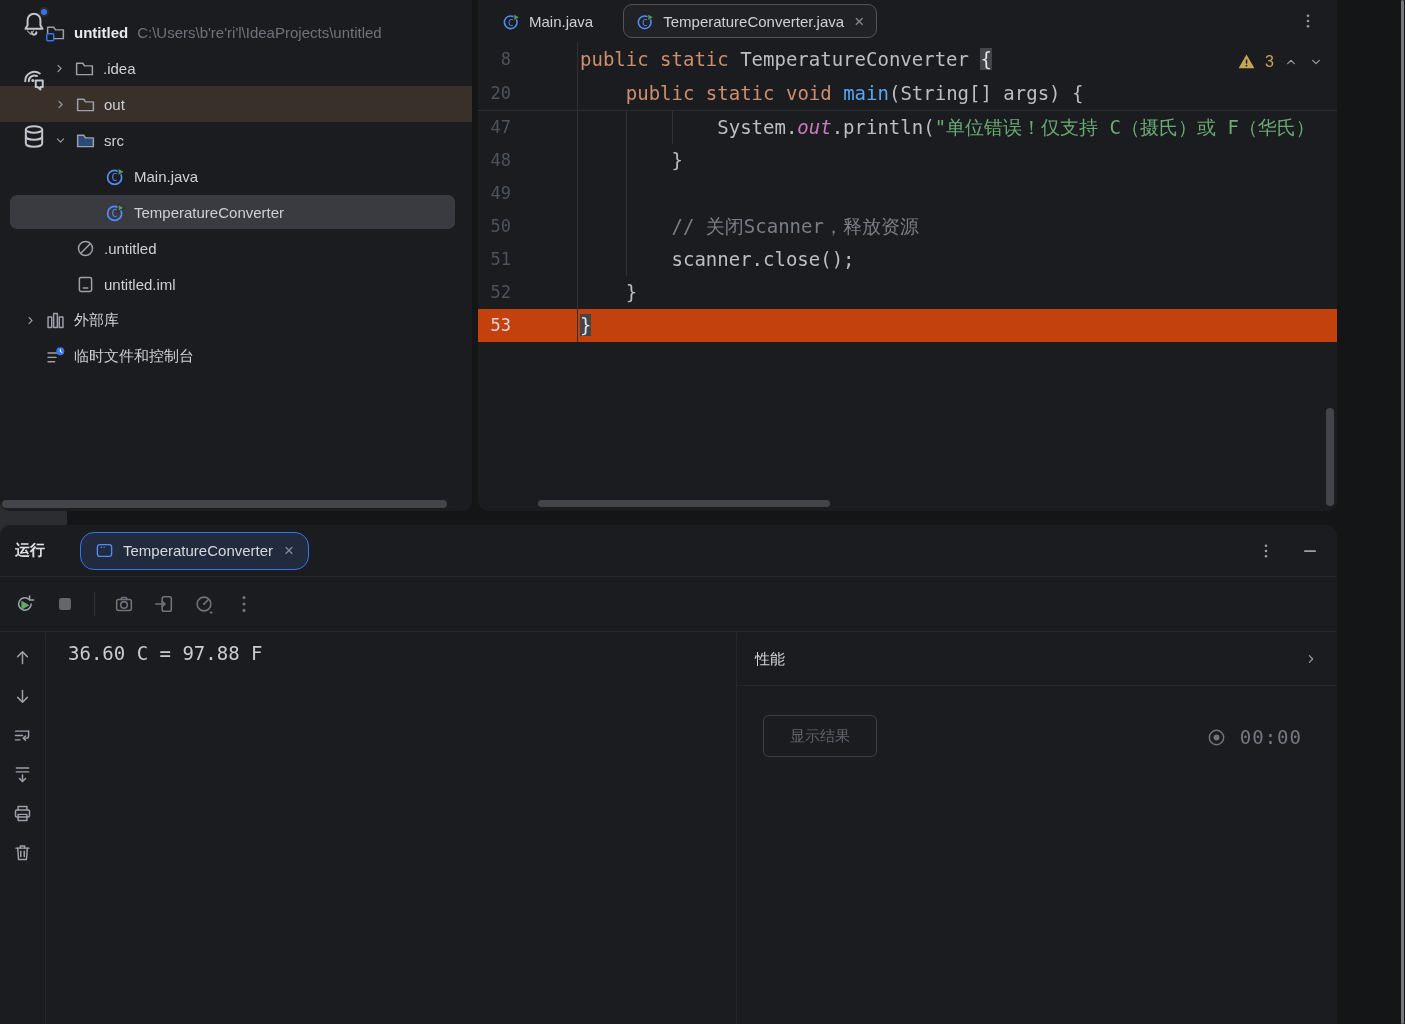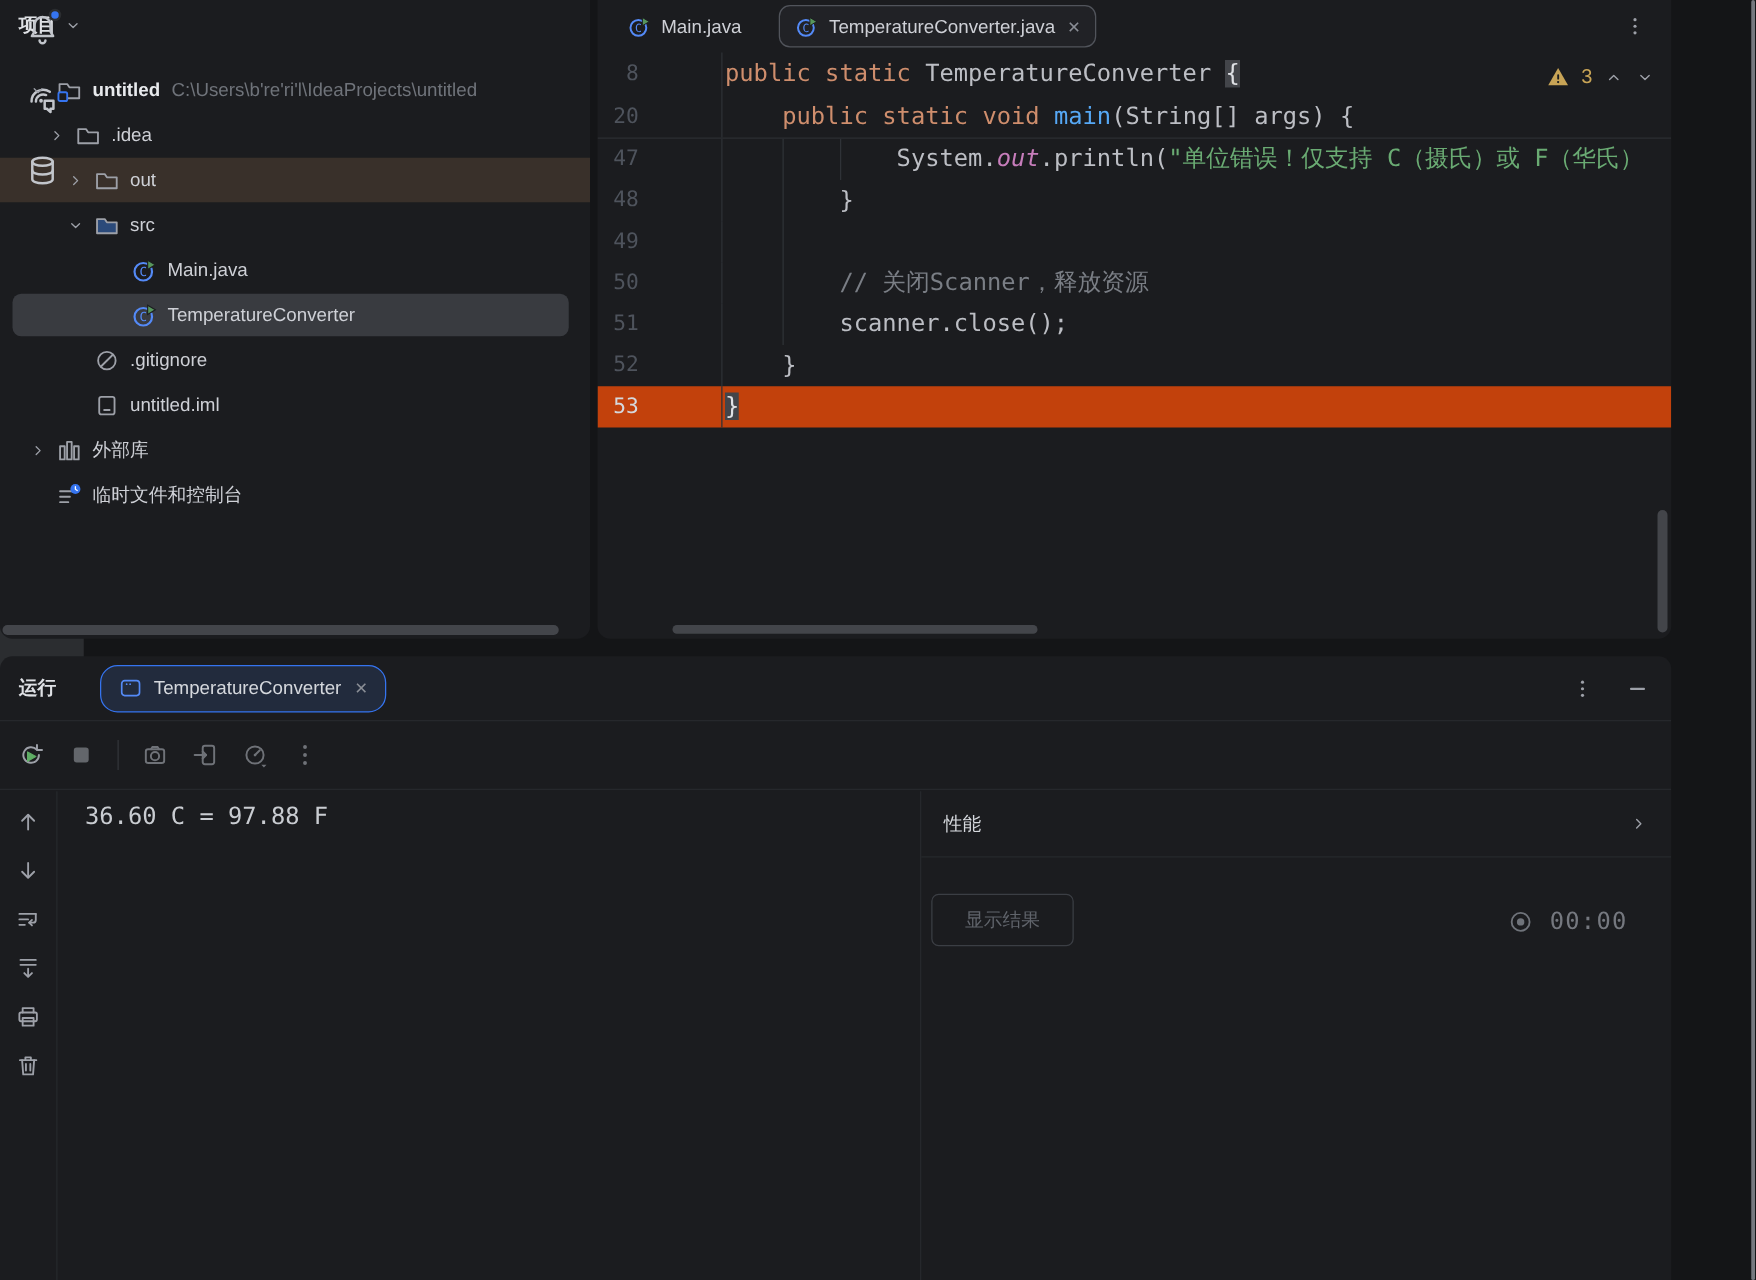--- a/index.html
+++ b/index.html
@@ -78,64 +78,56 @@
 .tb-divider{width:1px;height:24px;background:#33353a}
 .run-body{position:absolute;left:0;top:108px;right:0;bottom:0;display:flex}
 .console-gutter{flex:none;width:46px;border-right:1px solid #26282c;display:flex;flex-direction:column;align-items:center;padding-top:14px;gap:18px}
 .console-gutter .icon{width:21px;height:21px;color:#9da0a8;cursor:pointer}
 .console{flex:none;width:690px;padding:4px 0 0 22px;font:19px/33px "DejaVu Sans Mono",monospace;color:#c9ccd1;overflow:hidden}
 .console-line{height:33px;white-space:pre}
 .s-input{color:#6aab73;font-style:italic}
 .perf{flex:1;border-left:1px solid #26282c;position:relative}
 .perf-header{height:53px;display:flex;align-items:center;padding:0 18px;border-bottom:1px solid #26282c;font-size:15px;color:#d5d8dd}
 .perf-header .icon{margin-left:auto;width:16px;height:16px;color:#9da0a8;cursor:pointer}
-.perf-btn{position:absolute;left:8px;top:82px;width:114px;height:42px;border:1px solid #3b3e44;border-radius:6px;display:flex;align-items:center;justify-content:center;font-size:15px;color:#60646b;background:transparent}
+.perf-btn{position:absolute;left:26px;top:82px;width:114px;height:42px;border:1px solid #3b3e44;border-radius:6px;display:flex;align-items:center;justify-content:center;font-size:15px;color:#60646b;background:transparent}
 .perf-timer{position:absolute;right:35px;top:93px;display:flex;align-items:center;gap:13px;color:#75787f}
 .perf-timer .icon{width:21px;height:21px;color:#6f737a}
 .timer-text{font:19px "DejaVu Sans Mono",monospace;letter-spacing:1px}
 
 
 #right-bar{left:1338px;top:0;width:67px;height:1024px;background:#2b2d30;display:flex;flex-direction:column;align-items:center;padding-top:9px;gap:29px}
 .rb-item{position:relative;width:28px;height:28px;color:#c2c5cb;cursor:pointer}
 .rb-badge{position:absolute;top:-2px;right:-1px;width:10px;height:10px;border-radius:50%;background:#3574f0;border:2px solid #2b2d30}
 #rb-strip{position:absolute;right:1px;top:0;width:3px;height:100%;background:#76797f;border-radius:2px}
 </style>
 </head>
 <body>
 
 <div class="screen">
 
   <section class="panel" id="project-panel">
-    <div class="pp-header">
-      <span class="pp-title">项目</span>
-      <span class="icon" style="width:15px;height:15px;color:#9da0a8" data-icon="chevron-down">
-          <svg viewBox="0 0 24 24" fill="none" stroke="currentColor" stroke-width="1.7" stroke-linecap="round" stroke-linejoin="round">
-            <polyline points="7,9.5 12,14.5 17,9.5"></polyline>
-          </svg>
-        </span>
-    </div>
     <div class="tree" id="tree">
         <div class="tree-row" style="padding-left: 15px;">
           <span class="chev-slot">
             <span class="icon" data-icon="chevron-down">
               <svg viewBox="0 0 24 24" fill="none" stroke="currentColor" stroke-width="1.7" stroke-linecap="round" stroke-linejoin="round">
                 <polyline points="7,9.5 12,14.5 17,9.5"></polyline>
               </svg>
             </span>
           </span>
           <span class="icon tree-icon" data-icon="project-folder">
             <svg viewBox="0 0 24 24" fill="none" stroke="currentColor" stroke-width="1.7" stroke-linecap="round" stroke-linejoin="round">
               <path d="M3 6v13h18V9h-9l-2-3H3z"></path>
               <rect x="2" y="13.5" width="8" height="8" rx="1.5" fill="#1b1c1f" stroke="#3574f0"></rect>
             </svg>
           </span>
           <span class="tree-label bold">untitled</span>
           <span class="tree-path">C:\Users\b're'ri'l\IdeaProjects\untitled</span>
         </div>
-        <div class="tree-row" style="padding-left: 30px;">
+        <div class="tree-row" style="padding-left: 44px;">
           <span class="chev-slot">
             <span class="icon" data-icon="chevron-right">
               <svg viewBox="0 0 24 24" fill="none" stroke="currentColor" stroke-width="1.7" stroke-linecap="round" stroke-linejoin="round">
                 <polyline points="9.5,7 14.5,12 9.5,17"></polyline>
               </svg>
             </span>
           </span>
           <span class="icon tree-icon" data-icon="folder">
             <svg viewBox="0 0 24 24" fill="none" stroke="currentColor" stroke-width="1.7" stroke-linecap="round" stroke-linejoin="round">
               <path d="M3 6v13h18V9h-9l-2-3H3z"></path>
@@ -196,21 +188,21 @@
           <span class="tree-label">TemperatureConverter</span>
         </div>
         <div class="tree-row" style="padding-left: 45px;">
           <span class="chev-slot"></span>
           <span class="icon tree-icon" data-icon="ignored-file">
             <svg viewBox="0 0 24 24" fill="none" stroke="currentColor" stroke-width="1.7" stroke-linecap="round" stroke-linejoin="round">
               <circle cx="12" cy="12" r="8"></circle>
               <line x1="6.6" y1="17.4" x2="17.4" y2="6.6"></line>
             </svg>
           </span>
-          <span class="tree-label">.gitignore</span>
+          <span class="tree-label">.untitled</span>
         </div>
         <div class="tree-row" style="padding-left: 45px;">
           <span class="chev-slot"></span>
           <span class="icon tree-icon" data-icon="module-file">
             <svg viewBox="0 0 24 24" fill="none" stroke="currentColor" stroke-width="1.7" stroke-linecap="round" stroke-linejoin="round">
               <rect x="5" y="4" width="14" height="16" rx="2"></rect>
               <line x1="9.5" y1="16" x2="14.5" y2="16"></line>
             </svg>
           </span>
           <span class="tree-label">untitled.iml</span>

